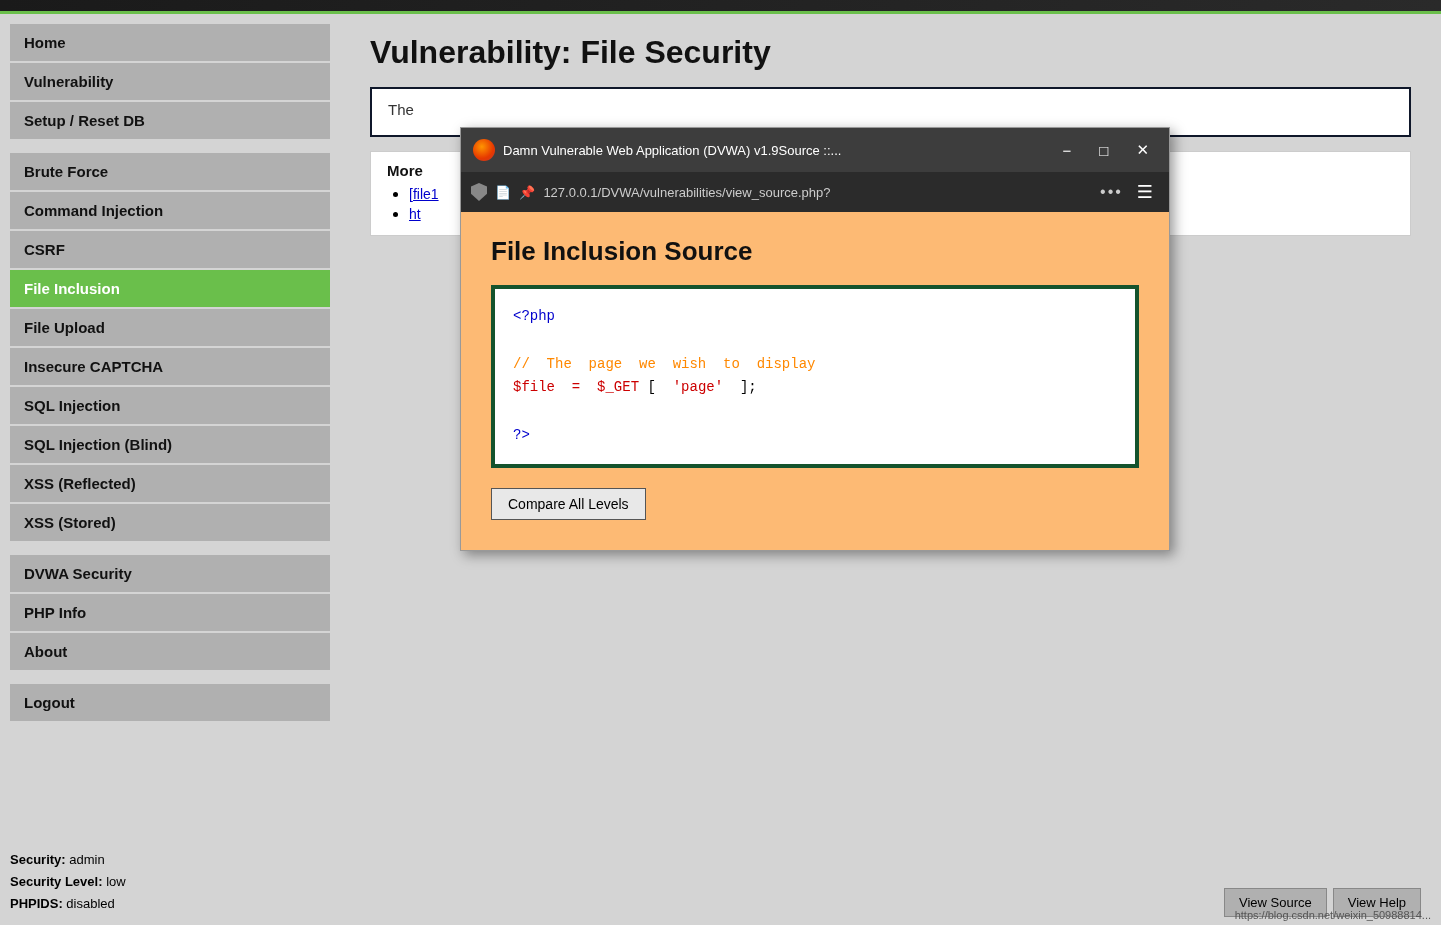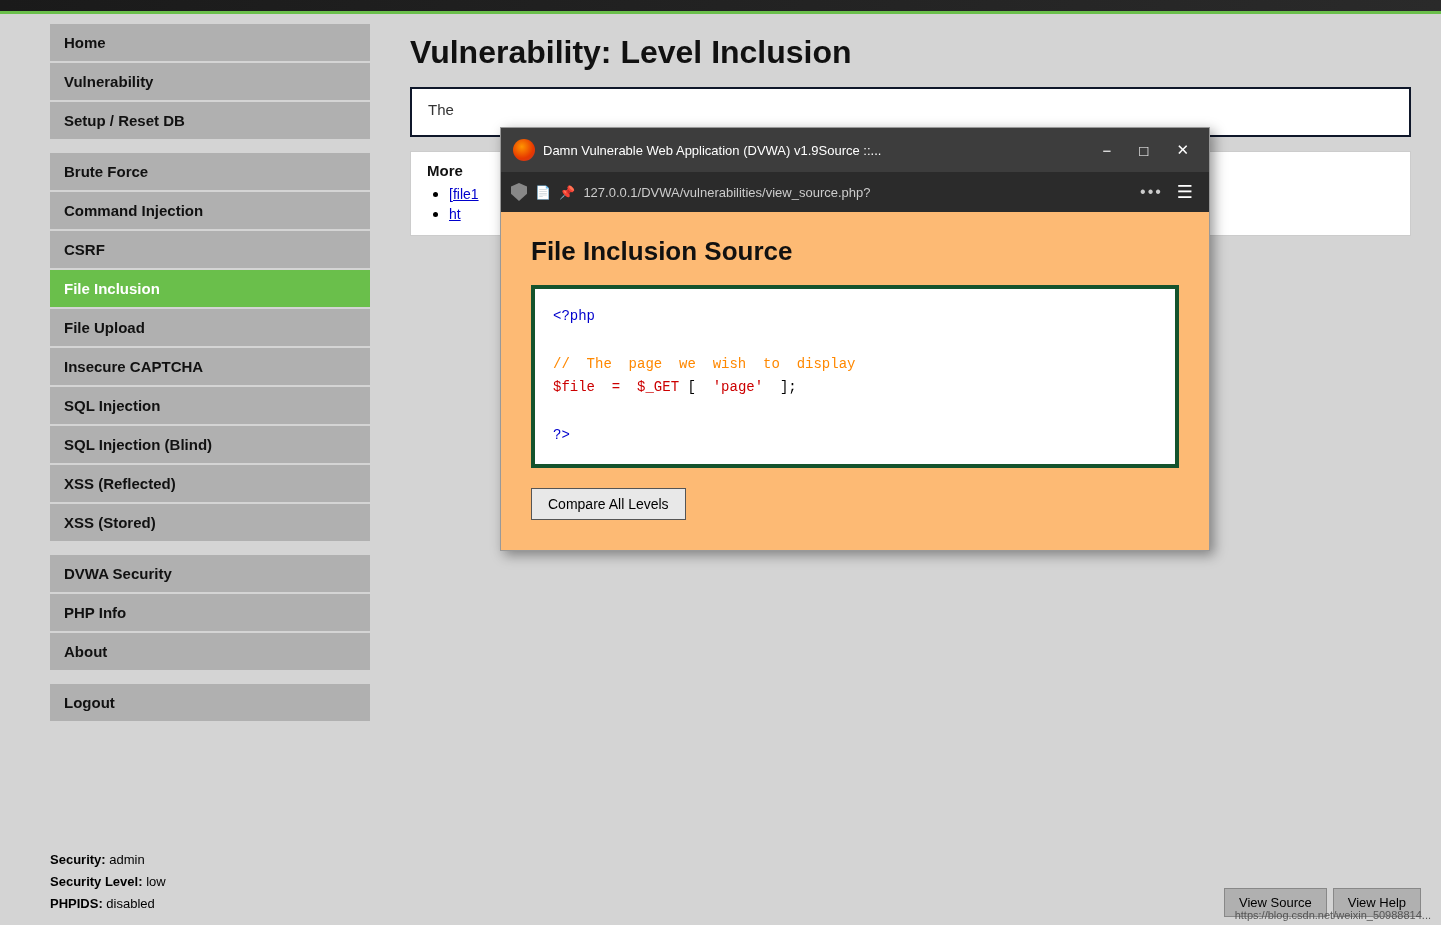--- a/index.html
+++ b/index.html
@@ -4,21 +4,21 @@
   <style>
     * { margin: 0; padding: 0; box-sizing: border-box; }
     body { font-family: Arial, sans-serif; background: #d4d4d4; min-height: 925px; }
 
     .top-bar {
       height: 14px;
       background: linear-gradient(to right, #1a1a1a, #2a2a2a);
       border-bottom: 3px solid #6abf4b;
     }
 
-    .layout { display: flex; min-height: 911px; padding-left: 40px; }
+    .layout { display: flex; min-height: 911px; }
 
     
     .sidebar {
       width: 340px;
       min-width: 340px;
       background: #d4d4d4;
       padding: 10px 10px;
       display: flex;
       flex-direction: column;
       gap: 2px;
@@ -290,21 +290,21 @@
         <span>low</span>
       </div>
       <div>
         <strong>PHPIDS:</strong>
         <span>disabled</span>
       </div>
     </div>
   </div>
 
   <div class="main-content">
-    <h1 class="page-title">Vulnerability: Level Inclusion</h1>
+    <h1 class="page-title">Vulnerability: File Security</h1>
 
     <div class="red-box">
       <span class="red-box-text">The</span>
     </div>
 
     <div class="file-links-box">
       <div class="more-info">More</div>
       <ul style="list-style: disc; padding-left: 22px;">
         <li>
             <a href="#" class="file-link">[file1</a>

